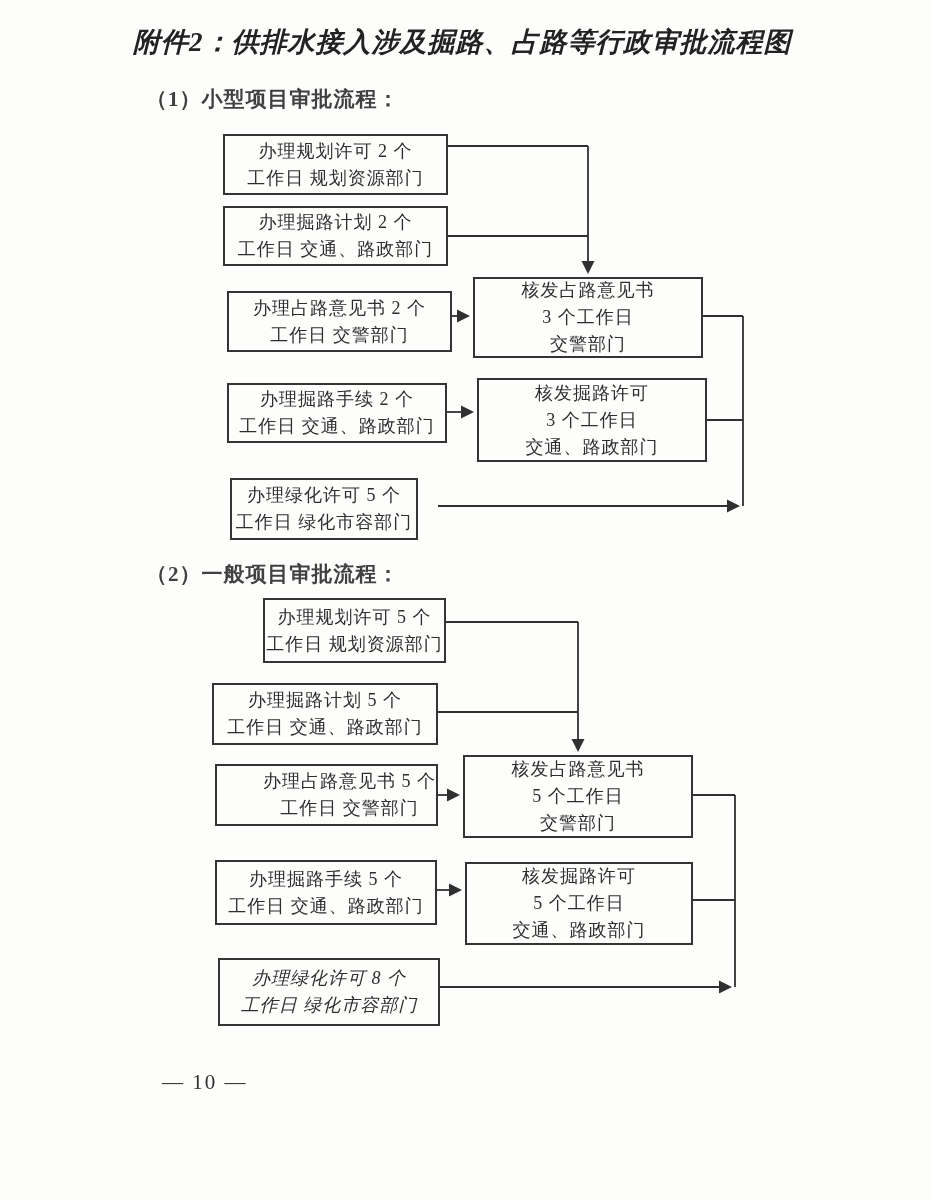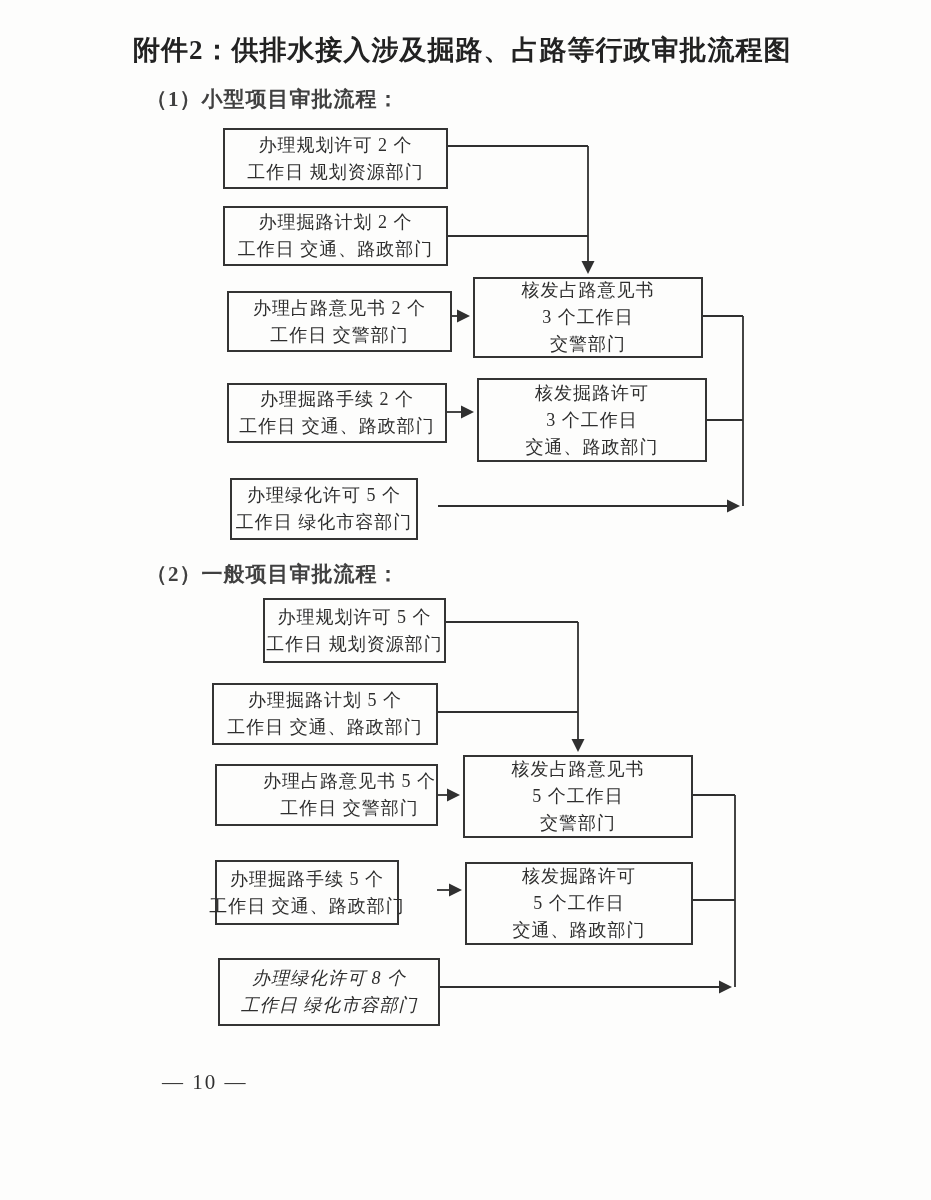--- a/index.html
+++ b/index.html
@@ -10,23 +10,23 @@
   .page{
     position:relative;
     width:931px;height:1200px;
     margin:0 auto;
     background:#fdfdfc;
     color:#2b2b2b;
     overflow:hidden;
     box-shadow:0 0 6px rgba(0,0,0,.25);
   }
   .doc-title{
-    position:absolute;left:133px;top:32px;width:660px;
+    position:absolute;left:133px;top:24px;width:660px;
     font-size:27px;font-weight:bold;letter-spacing:1px;
-    color:#222;white-space:nowrap;
+    color:#222;white-space:nowrap;font-style:italic;
   }
   .section-heading{
     position:absolute;
     font-size:21px;font-weight:bold;letter-spacing:1px;color:#404040;
     white-space:nowrap;
   }
   #sec1-heading{left:146px;top:85px;}
   #sec2-heading{left:146px;top:560px;}
   .fbox{
     position:absolute;
@@ -83,21 +83,21 @@
       <line x1="437" y1="890" x2="460" y2="890" marker-end="url(#arr)"></line>
       <line x1="693" y1="795" x2="735" y2="795"></line>
       <line x1="693" y1="900" x2="735" y2="900"></line>
       <line x1="735" y1="795" x2="735" y2="987"></line>
       <line x1="440" y1="987" x2="730" y2="987" marker-end="url(#arr)"></line>
     </g>
   </svg>
 
   <div class="section-heading" id="sec1-heading">（1）小型项目审批流程：</div>
 
-  <div class="fbox" style="left:223px;top:128px;width:225px;height:61px;">
+  <div class="fbox" style="left:223px;top:134px;width:225px;height:61px;">
     <span>办理规划许可 2 个</span>
     <span>工作日 规划资源部门</span>
   </div>
   <div class="fbox" style="left:223px;top:206px;width:225px;height:60px;">
     <span>办理掘路计划 2 个</span>
     <span>工作日 交通、路政部门</span>
   </div>
   <div class="fbox" style="left:227px;top:291px;width:225px;height:61px;">
     <span>办理占路意见书 2 个</span>
     <span>工作日 交警部门</span>
@@ -128,21 +128,21 @@
     <span>工作日 规划资源部门</span>
   </div>
   <div class="fbox" style="left:212px;top:683px;width:226px;height:62px;">
     <span>办理掘路计划 5 个</span>
     <span>工作日 交通、路政部门</span>
   </div>
   <div class="fbox" style="left:215px;top:764px;width:223px;height:62px;padding-left:46px;">
     <span>办理占路意见书 5 个</span>
     <span>工作日 交警部门</span>
   </div>
-  <div class="fbox" style="left:215px;top:860px;width:184px;height:65px;">
+  <div class="fbox" style="left:215px;top:860px;width:222px;height:65px;">
     <span>办理掘路手续 5 个</span>
     <span>工作日 交通、路政部门</span>
   </div>
   <div class="fbox" style="left:218px;top:958px;width:222px;height:68px;font-style:italic;">
     <span>办理绿化许可 8 个</span>
     <span>工作日 绿化市容部门</span>
   </div>
   <div class="fbox" style="left:463px;top:755px;width:230px;height:83px;">
     <span>核发占路意见书</span>
     <span>5 个工作日</span>

